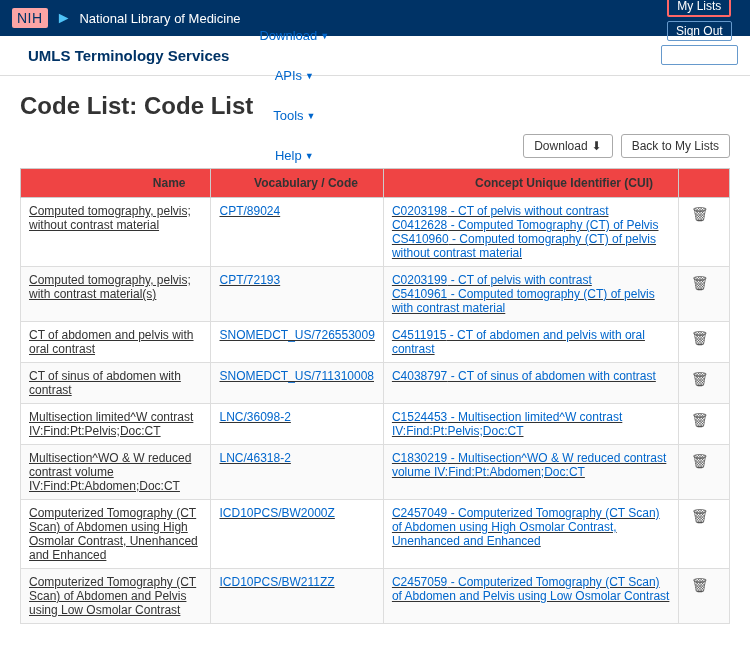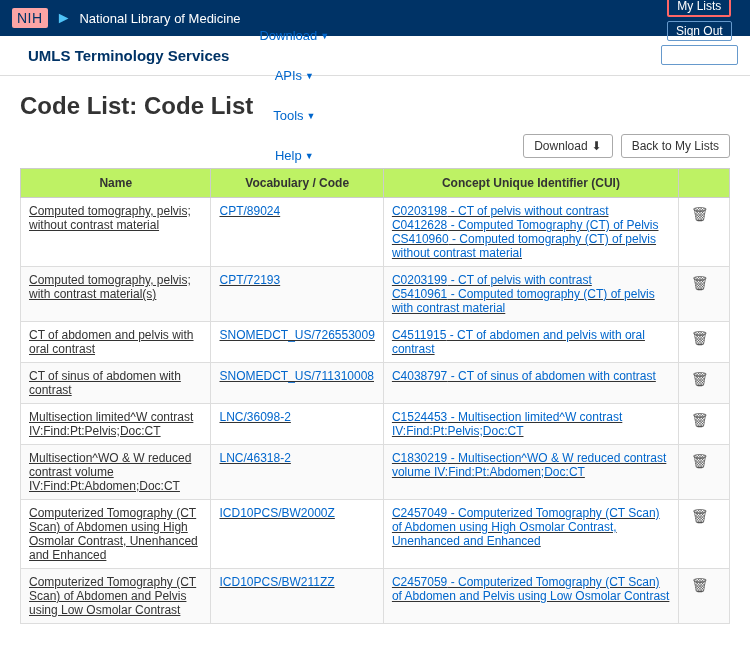--- a/index.html
+++ b/index.html
@@ -136,24 +136,24 @@
       border-radius: 3px;
     }
 
     
     .data-table {
       width: 100%;
       border-collapse: collapse;
       font-size: 12px;
     }
     .data-table th {
-      background: #bef264;
+      background: #ef4444;
       border: 1px solid #ccc;
       padding: 7px 25px;
-      text-align: center;
+      text-align: right;
       font-weight: bold;
       color: #333;
     }
     .data-table td {
       border: 1px solid #ddd;
       padding: 6px 8px;
       vertical-align: top;
       text-decoration: underline;
     }
     .data-table tr:nth-child(even) td {

